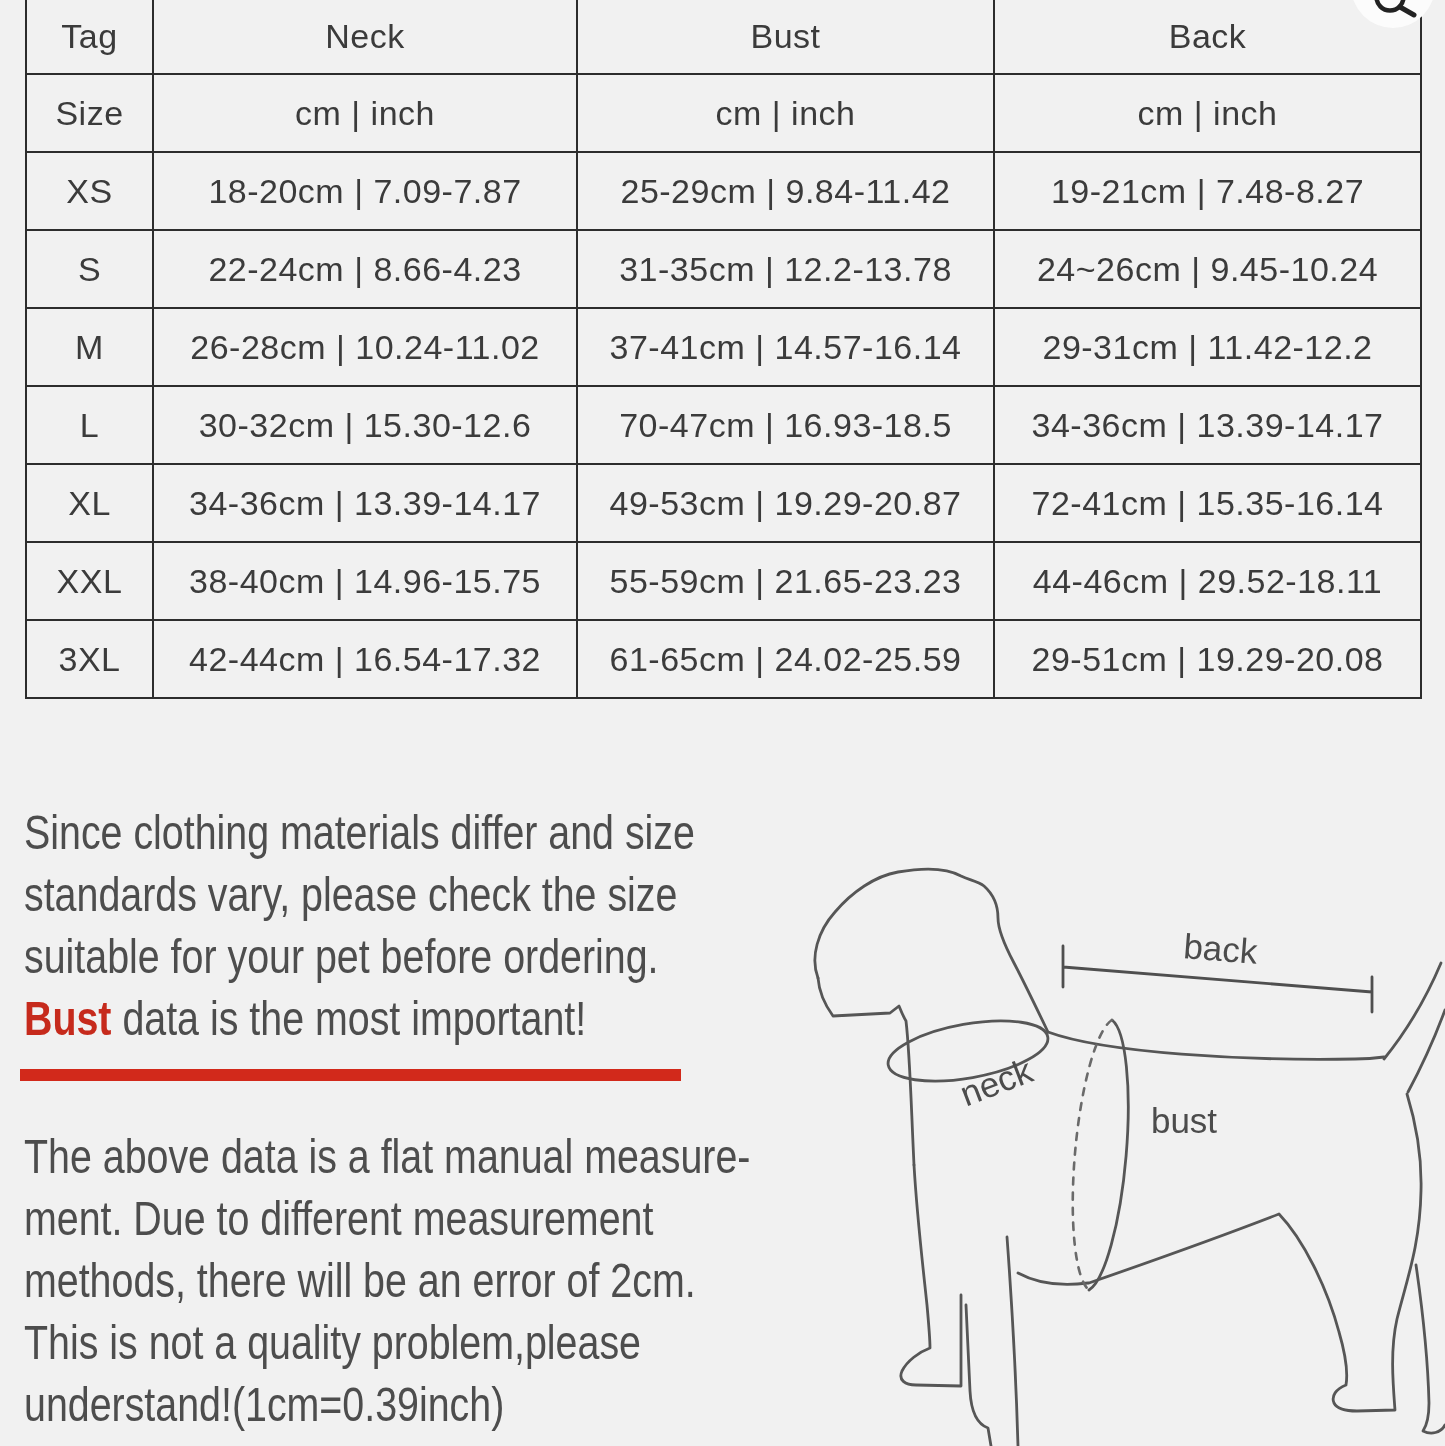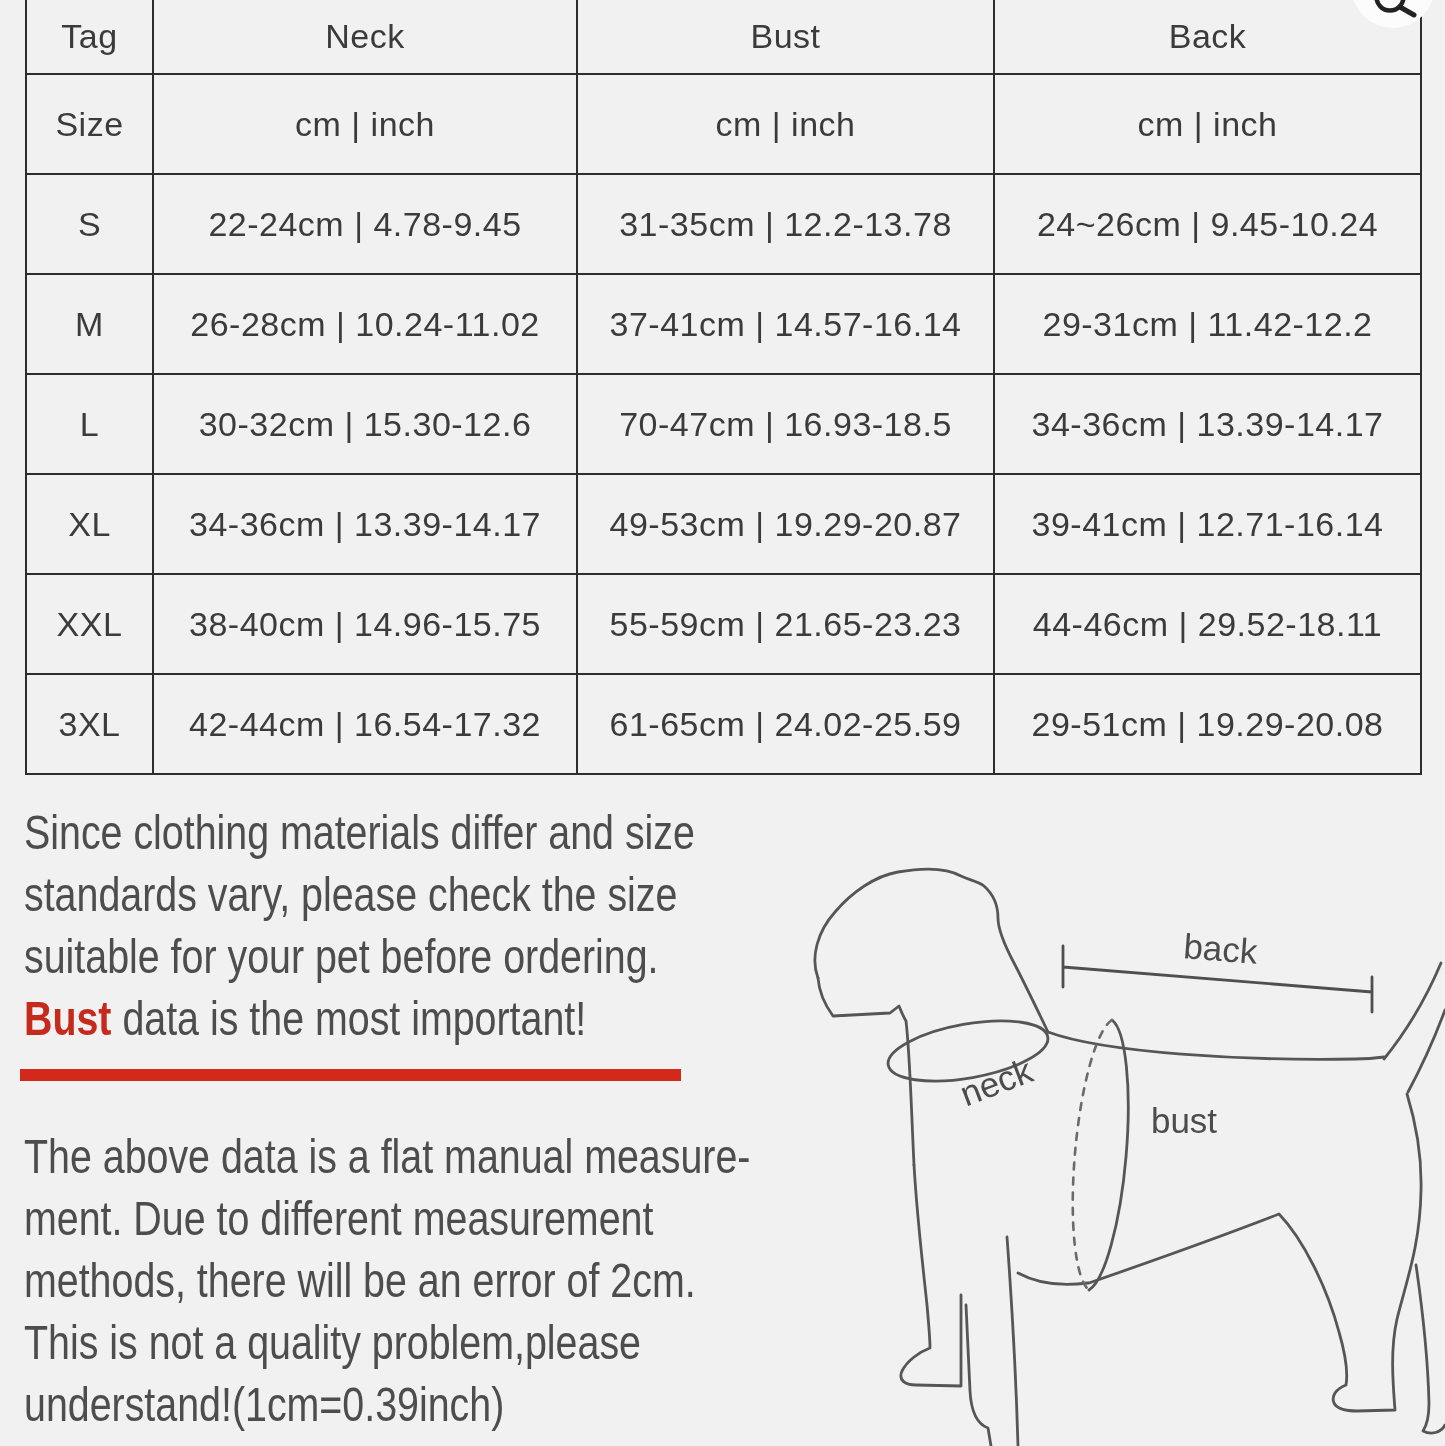--- a/index.html
+++ b/index.html
@@ -19,21 +19,21 @@
     width:1395px;
   }
   #size-table td{
     border:2px solid #2d2d2d;
     text-align:center;vertical-align:middle;
     font-size:34px;color:#3b3b3b;
     letter-spacing:0.5px;
     white-space:nowrap;
     overflow:hidden;
   }
-  #size-table tr{height:100px;}
+  #size-table tr{height:78px;}
   #size-table tr.first{height:75px;padding-left:16px;}
 
   
   .note{
     position:absolute;left:24px;
     width:980px;
     transform:scaleX(0.82);
     transform-origin:top left;
     color:#4d4d4d;
     font-size:48px;line-height:62px;
@@ -78,42 +78,48 @@
       <td>Bust</td>
       <td>Back</td>
     </tr>
     <tr>
       <td>Size</td>
       <td>cm | inch</td>
       <td>cm | inch</td>
       <td>cm | inch</td>
     </tr>
     <tr>
+      <td>XS</td>
+      <td>18-20cm | 7.09-7.87</td>
+      <td>25-29cm | 9.84-11.42</td>
+      <td>19-21cm | 7.48-8.27</td>
+    </tr>
+    <tr>
       <td>S</td>
-      <td>22-24cm | 4.78-9.45</td>
+      <td>22-24cm | 8.66-4.23</td>
       <td>31-35cm | 12.2-13.78</td>
       <td>24~26cm | 9.45-10.24</td>
     </tr>
     <tr>
       <td>M</td>
       <td>26-28cm | 10.24-11.02</td>
       <td>37-41cm | 14.57-16.14</td>
       <td>29-31cm | 11.42-12.2</td>
     </tr>
     <tr>
       <td>L</td>
       <td>30-32cm | 15.30-12.6</td>
       <td>70-47cm | 16.93-18.5</td>
       <td>34-36cm | 13.39-14.17</td>
     </tr>
     <tr>
       <td>XL</td>
       <td>34-36cm | 13.39-14.17</td>
       <td>49-53cm | 19.29-20.87</td>
-      <td>39-41cm | 12.71-16.14</td>
+      <td>72-41cm | 15.35-16.14</td>
     </tr>
     <tr>
       <td>XXL</td>
       <td>38-40cm | 14.96-15.75</td>
       <td>55-59cm | 21.65-23.23</td>
       <td>44-46cm | 29.52-18.11</td>
     </tr>
     <tr>
       <td>3XL</td>
       <td>42-44cm | 16.54-17.32</td>

